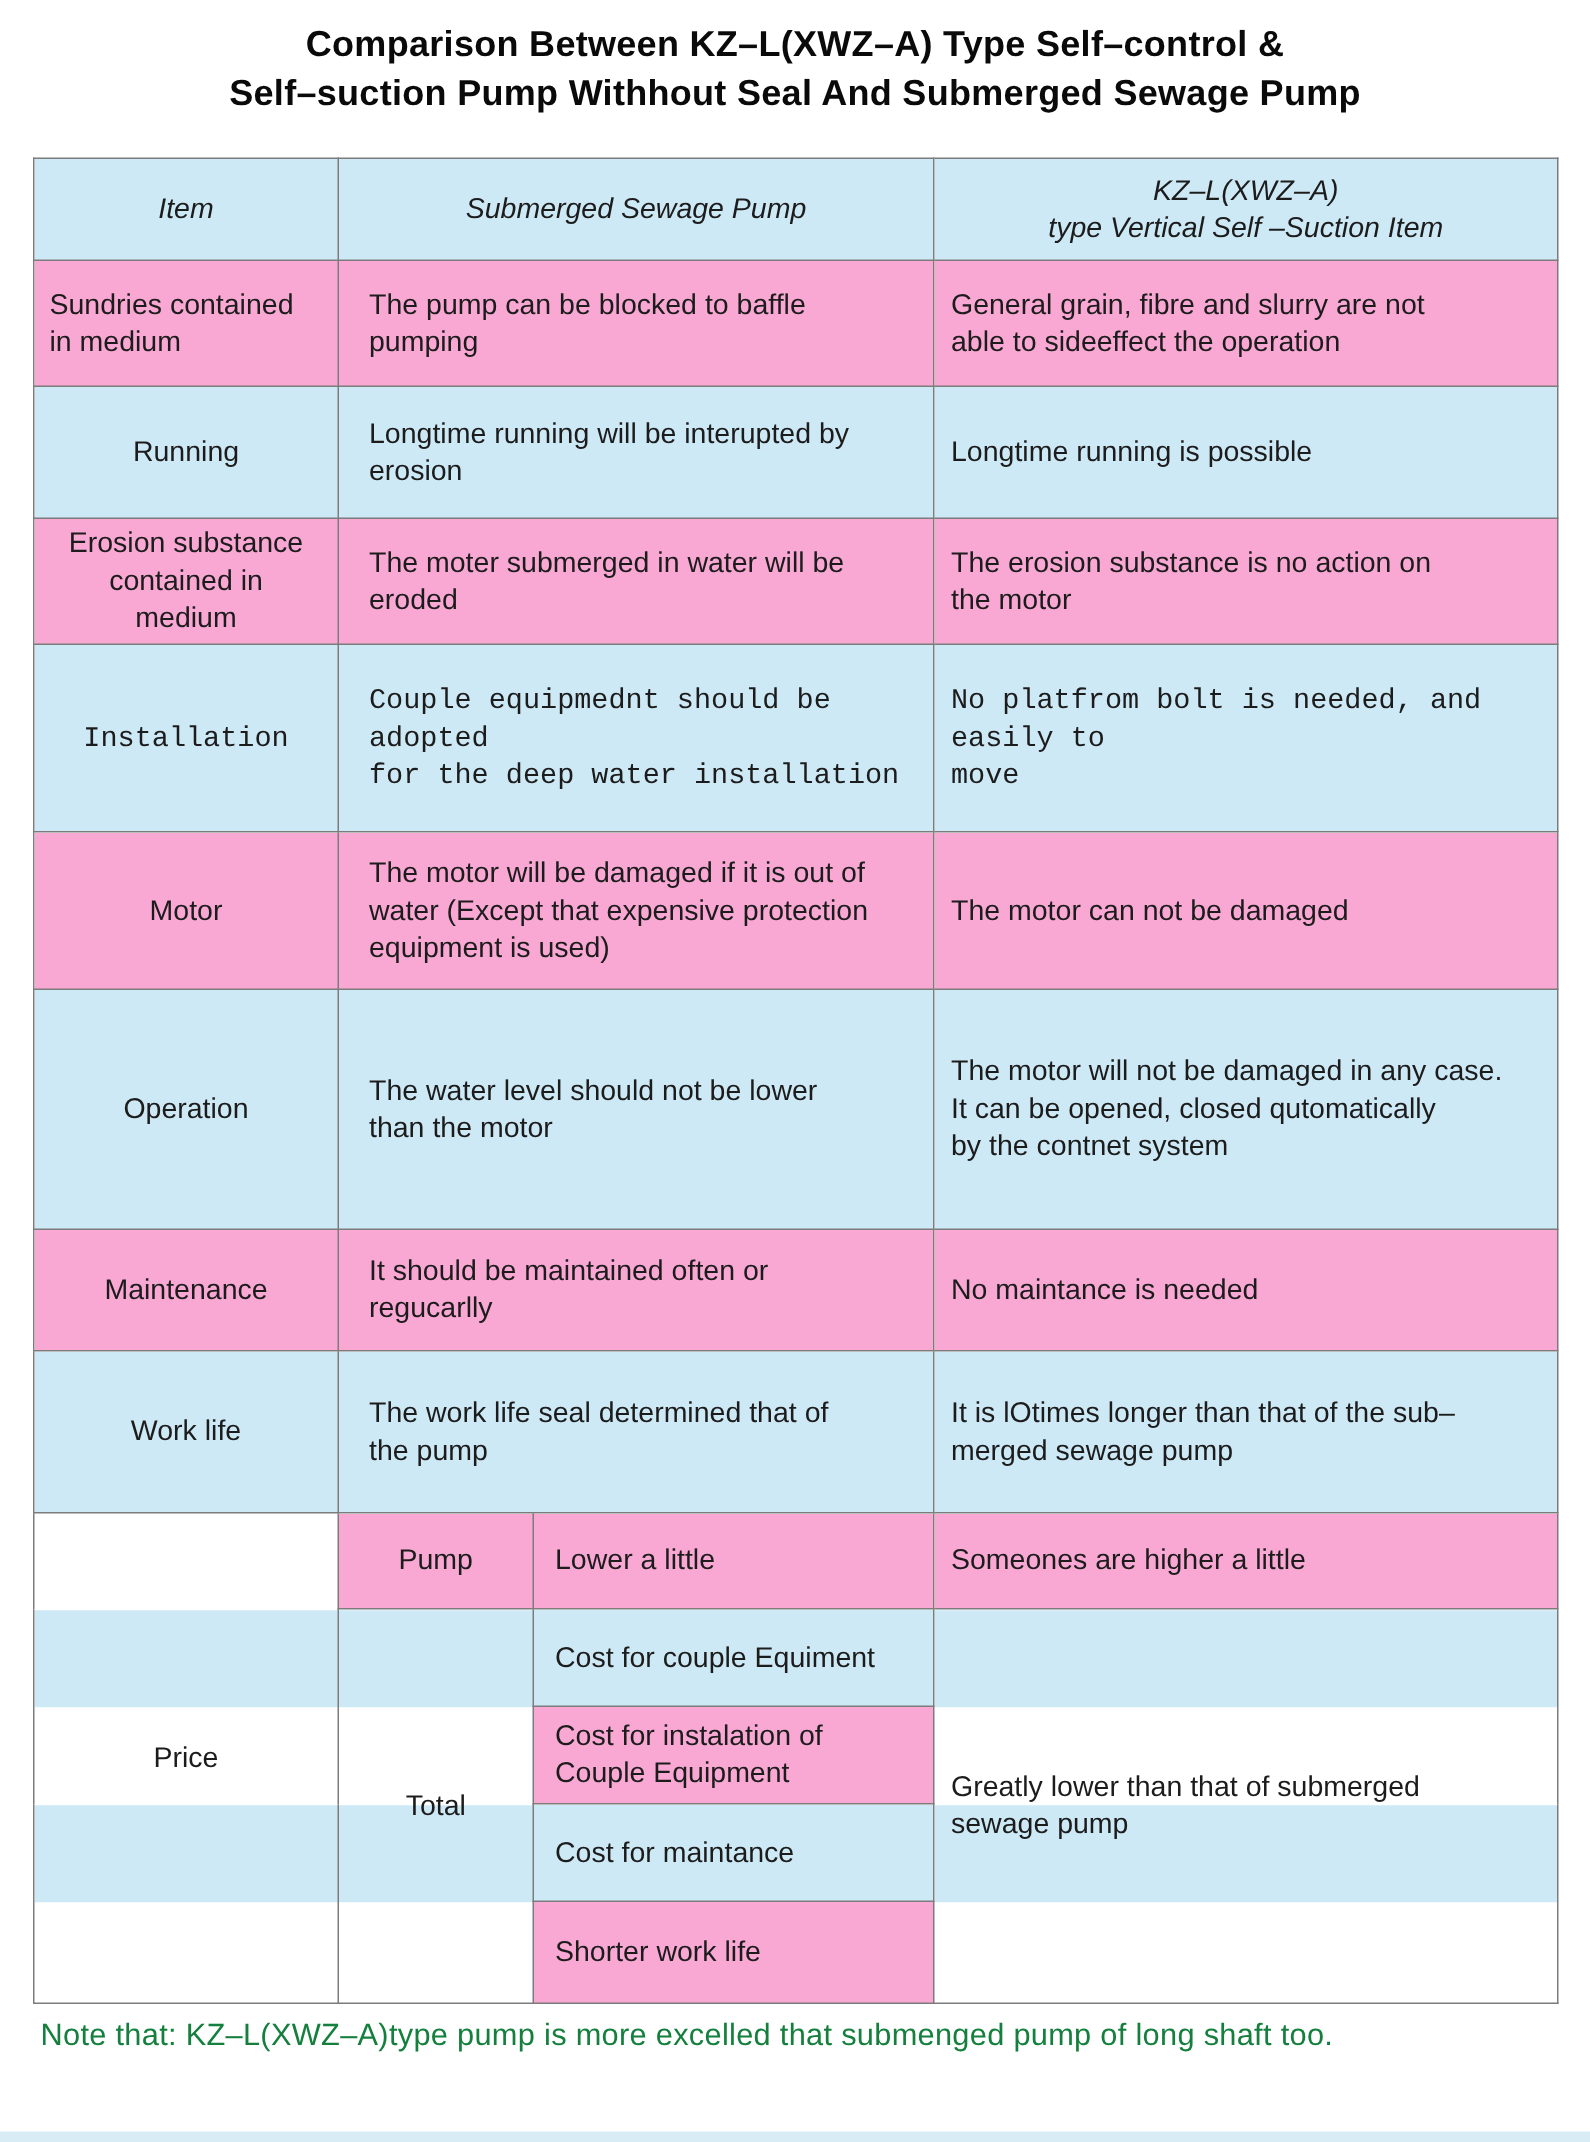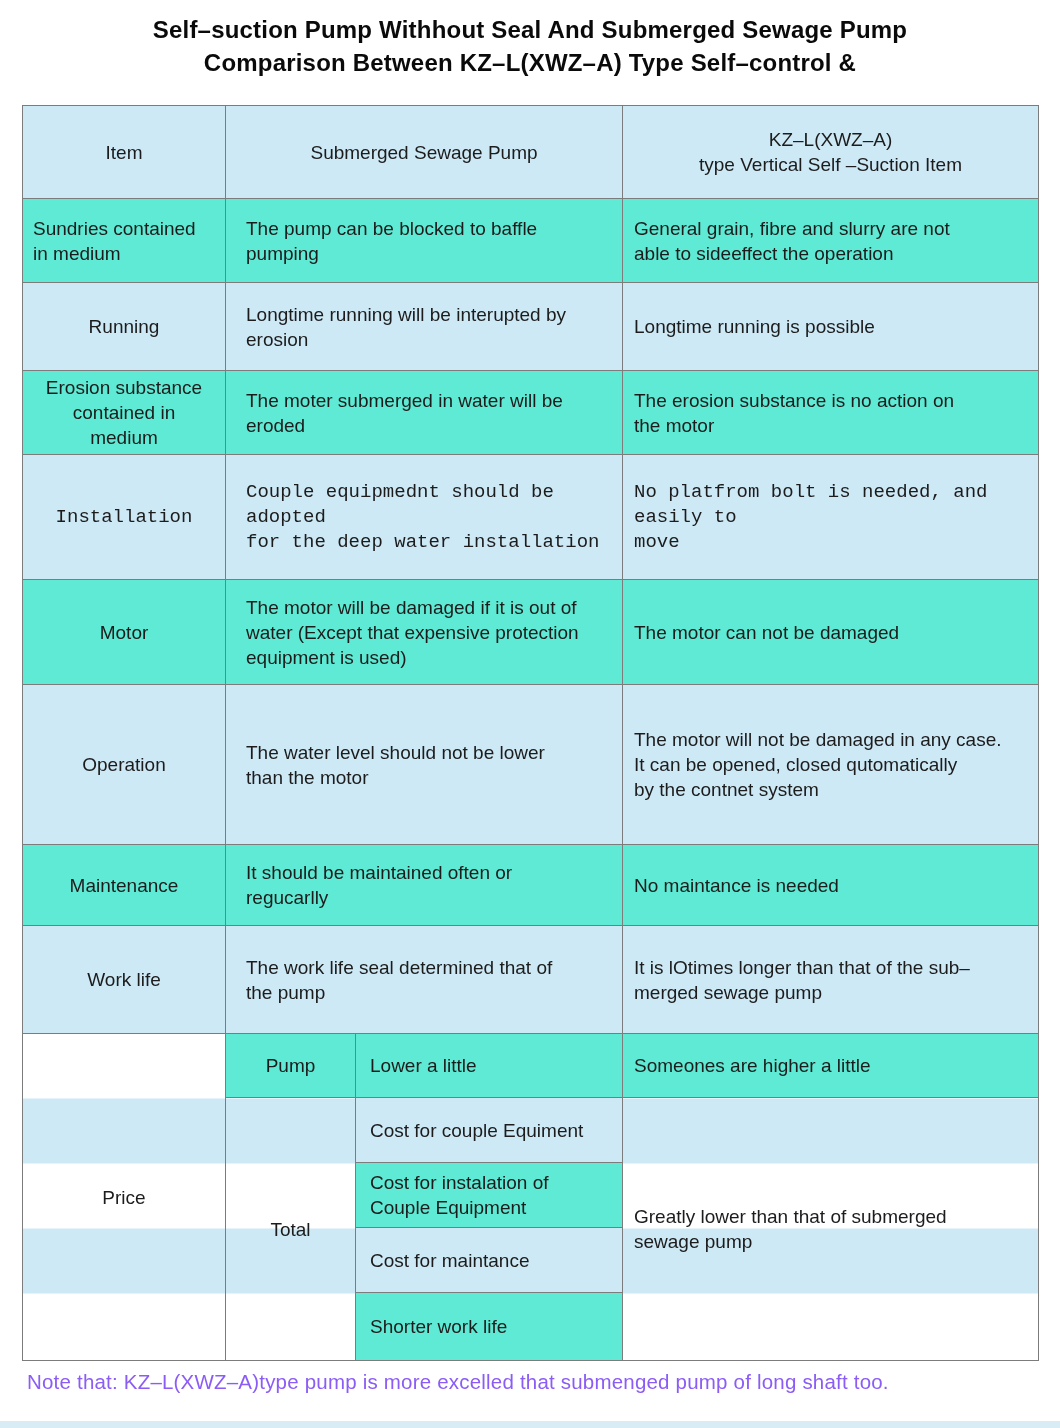--- a/index.html
+++ b/index.html
@@ -16,67 +16,67 @@
     border-collapse:collapse;table-layout:fixed;
     width:1016px;margin-left:22px;margin-top:26px;
   }
   table.cmp td{
     border:1px solid #7c7c7c;
     font-size:19px;line-height:25px;vertical-align:middle;
     overflow:hidden;white-space:pre-line;
   }
   col.c1{width:203px;} col.c2a{width:130px;} col.c2b{width:267px;} col.c3{width:416px;}
   
-  .rh-head{height:93px;} .rh-sundries{height:84px;} .rh-running{height:88px;}
+  .rh-head{height:68px;font-style:italic;} .rh-sundries{height:84px;} .rh-running{height:88px;}
   .rh-erosion{height:84px;} .rh-install{height:125px;font-family:Liberation Mono, monospace;} .rh-motor{height:105px;}
   .rh-operation{height:160px;} .rh-maint{height:81px;} .rh-work{height:108px;}
   .rh-p1{height:64px;} .rh-p2{height:65px;} .rh-p3{height:65px;} .rh-p4{height:65px;} .rh-p5{height:68px;}
   
   .item{text-align:center;padding:4px 8px;}
   .item-left{text-align:left;padding:4px 8px 4px 10px;}
   .txt-m{text-align:left;padding:6px 14px 6px 20px;}
   .txt-r{text-align:left;padding:6px 14px 6px 11px;}
   .sub{text-align:left;padding:6px 8px 6px 14px;}
   .center{text-align:center;padding:4px 8px;}
   .bg-blue{background:#cee9f6;}
-  .bg-white{background:#5eead4;}
+  .bg-white{background:#f9a8d4;}
   
   .price-cell{
     text-align:center;
     background:linear-gradient(to bottom,
       #ffffff 0px,#ffffff 64px,
       #cee9f6 64px,#cee9f6 129px,
       #ffffff 129px,#ffffff 194px,
       #cee9f6 194px,#cee9f6 259px,
       #ffffff 259px,#ffffff 100%);
   }
   .total-cell,.kzl-merged{
     background:linear-gradient(to bottom,
       #cee9f6 0px,#cee9f6 65px,
       #ffffff 65px,#ffffff 130px,
       #cee9f6 130px,#cee9f6 195px,
       #ffffff 195px,#ffffff 100%);
   }
   .total-cell{text-align:center;}
   .kzl-merged{text-align:left;padding:6px 14px 6px 11px;}
   .note{
-    margin:9px 0 0 27px;font-size:20.5px;color:#8b5cf6;letter-spacing:0.2px;
+    margin:9px 0 0 27px;font-size:20.5px;color:#15803d;letter-spacing:0.2px;
   }
   .bottom-strip{
     position:absolute;left:0;bottom:0;width:1060px;height:7px;background:#d8ecf5;
   }
 </style>
 </head>
 <body>
 
 <div class="page">
 
   <div class="title">
+    <div>Comparison Between KZ–L(XWZ–A) Type Self–control &amp;</div>
     <div>Self–suction Pump Withhout Seal And Submerged Sewage Pump</div>
-    <div>Comparison Between KZ–L(XWZ–A) Type Self–control &amp;</div>
   </div>
 
   <table class="cmp">
     <colgroup>
       <col class="c1">
         <col class="c2a">
         <col class="c2b">
         <col class="c3">
     </colgroup>
 

